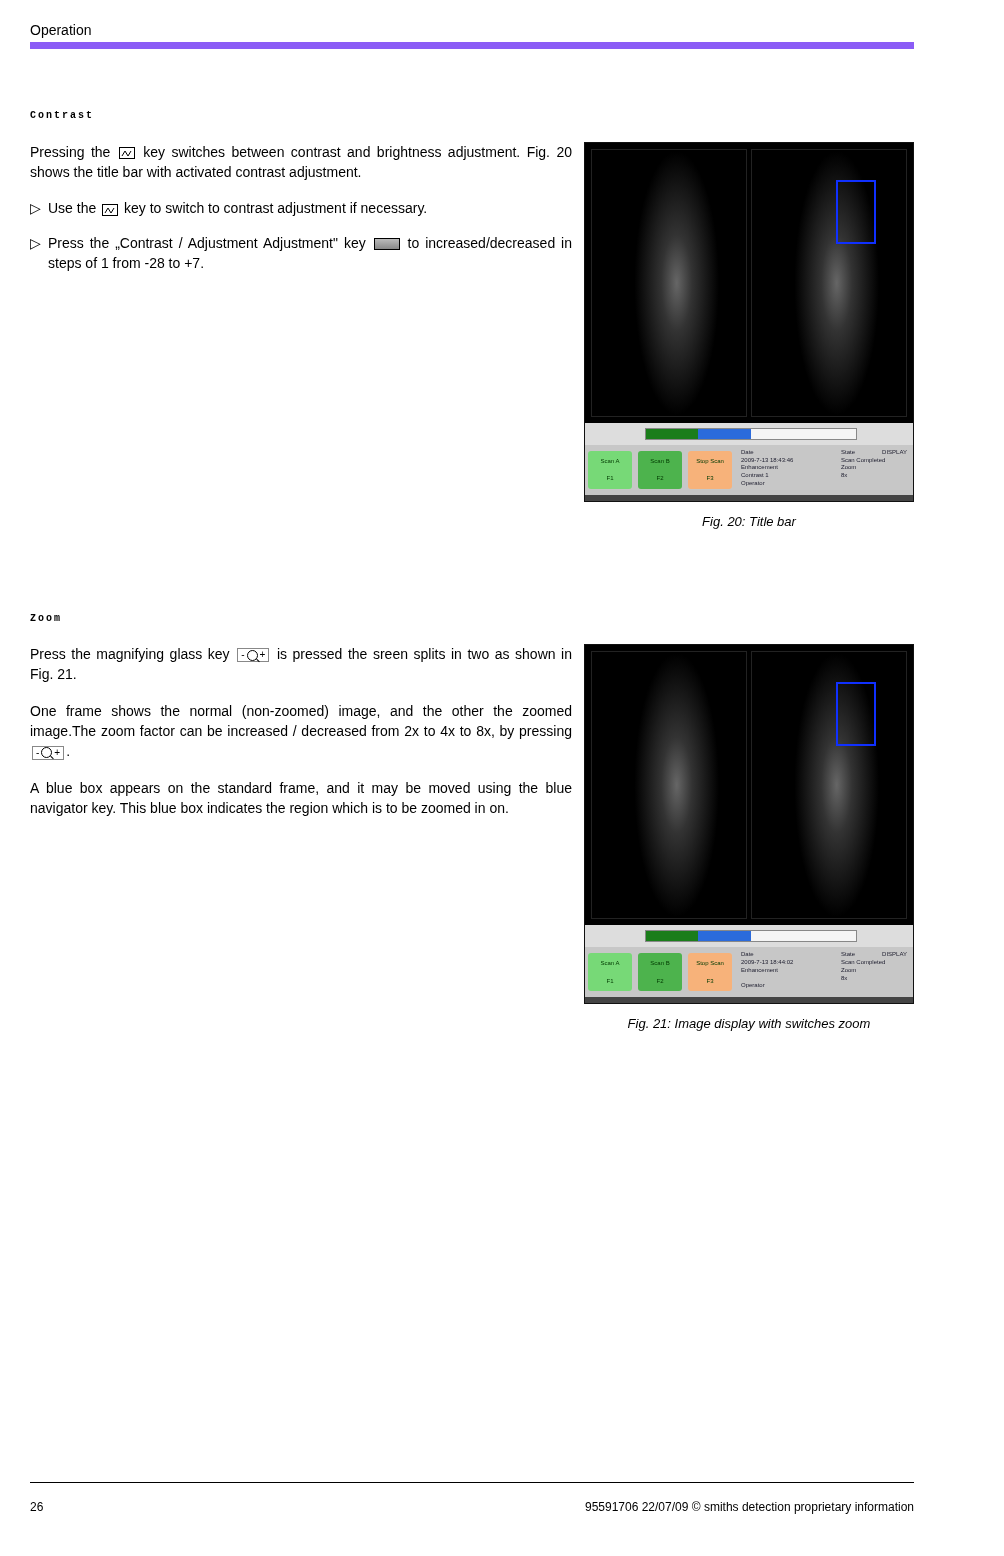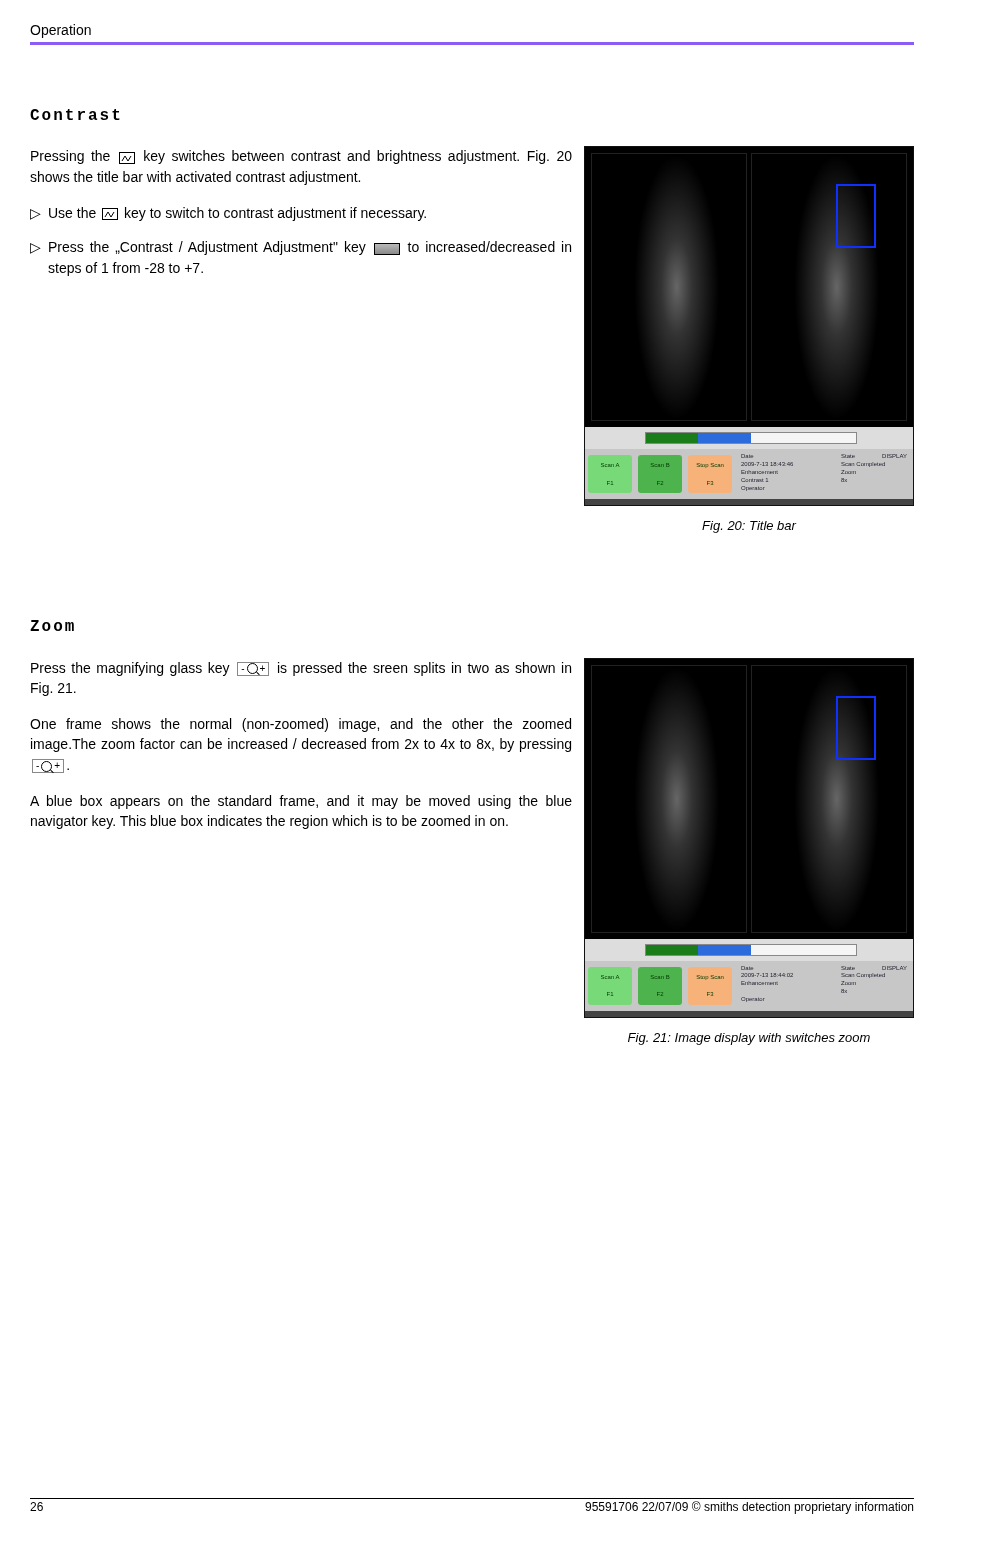--- a/index.html
+++ b/index.html
@@ -9,29 +9,29 @@
     font-size: 14px;
     line-height: 1.45;
     color: #000;
     width: 944px;
     height: 1526px;
     position: relative;
     box-sizing: border-box;
   }
   .page-header {
     font-size: 14px;
-    border-bottom: 3px solid #8b5cf6;
+    border-bottom: 7px solid #8b5cf6;
     padding-bottom: 2px;
     margin-bottom: 60px;
   }
   .section-title {
     font-family: "Courier New", monospace;
     font-weight: bold;
     letter-spacing: 2px;
-    font-size: 16px;
+    font-size: 10px;
     margin-bottom: 18px;
   }
   .two-col {
     display: flex;
     align-items: flex-start;
     gap: 12px;
     margin-bottom: 50px;
   }
   .col-left {
     flex: 1;
@@ -185,21 +185,21 @@
     text-align: center;
     margin-top: 11px;
   }
 
   .page-footer {
     position: absolute;
     left: 30px;
     right: 30px;
     bottom: 10px;
     border-top: 1px solid #000;
-    padding-top: 0;
+    padding-top: 16px;
     display: flex;
     justify-content: space-between;
     font-size: 12px;
   }
 </style>
 </head>
 <body>
 
 <div class="page-header">
   <span>Operation</span>

